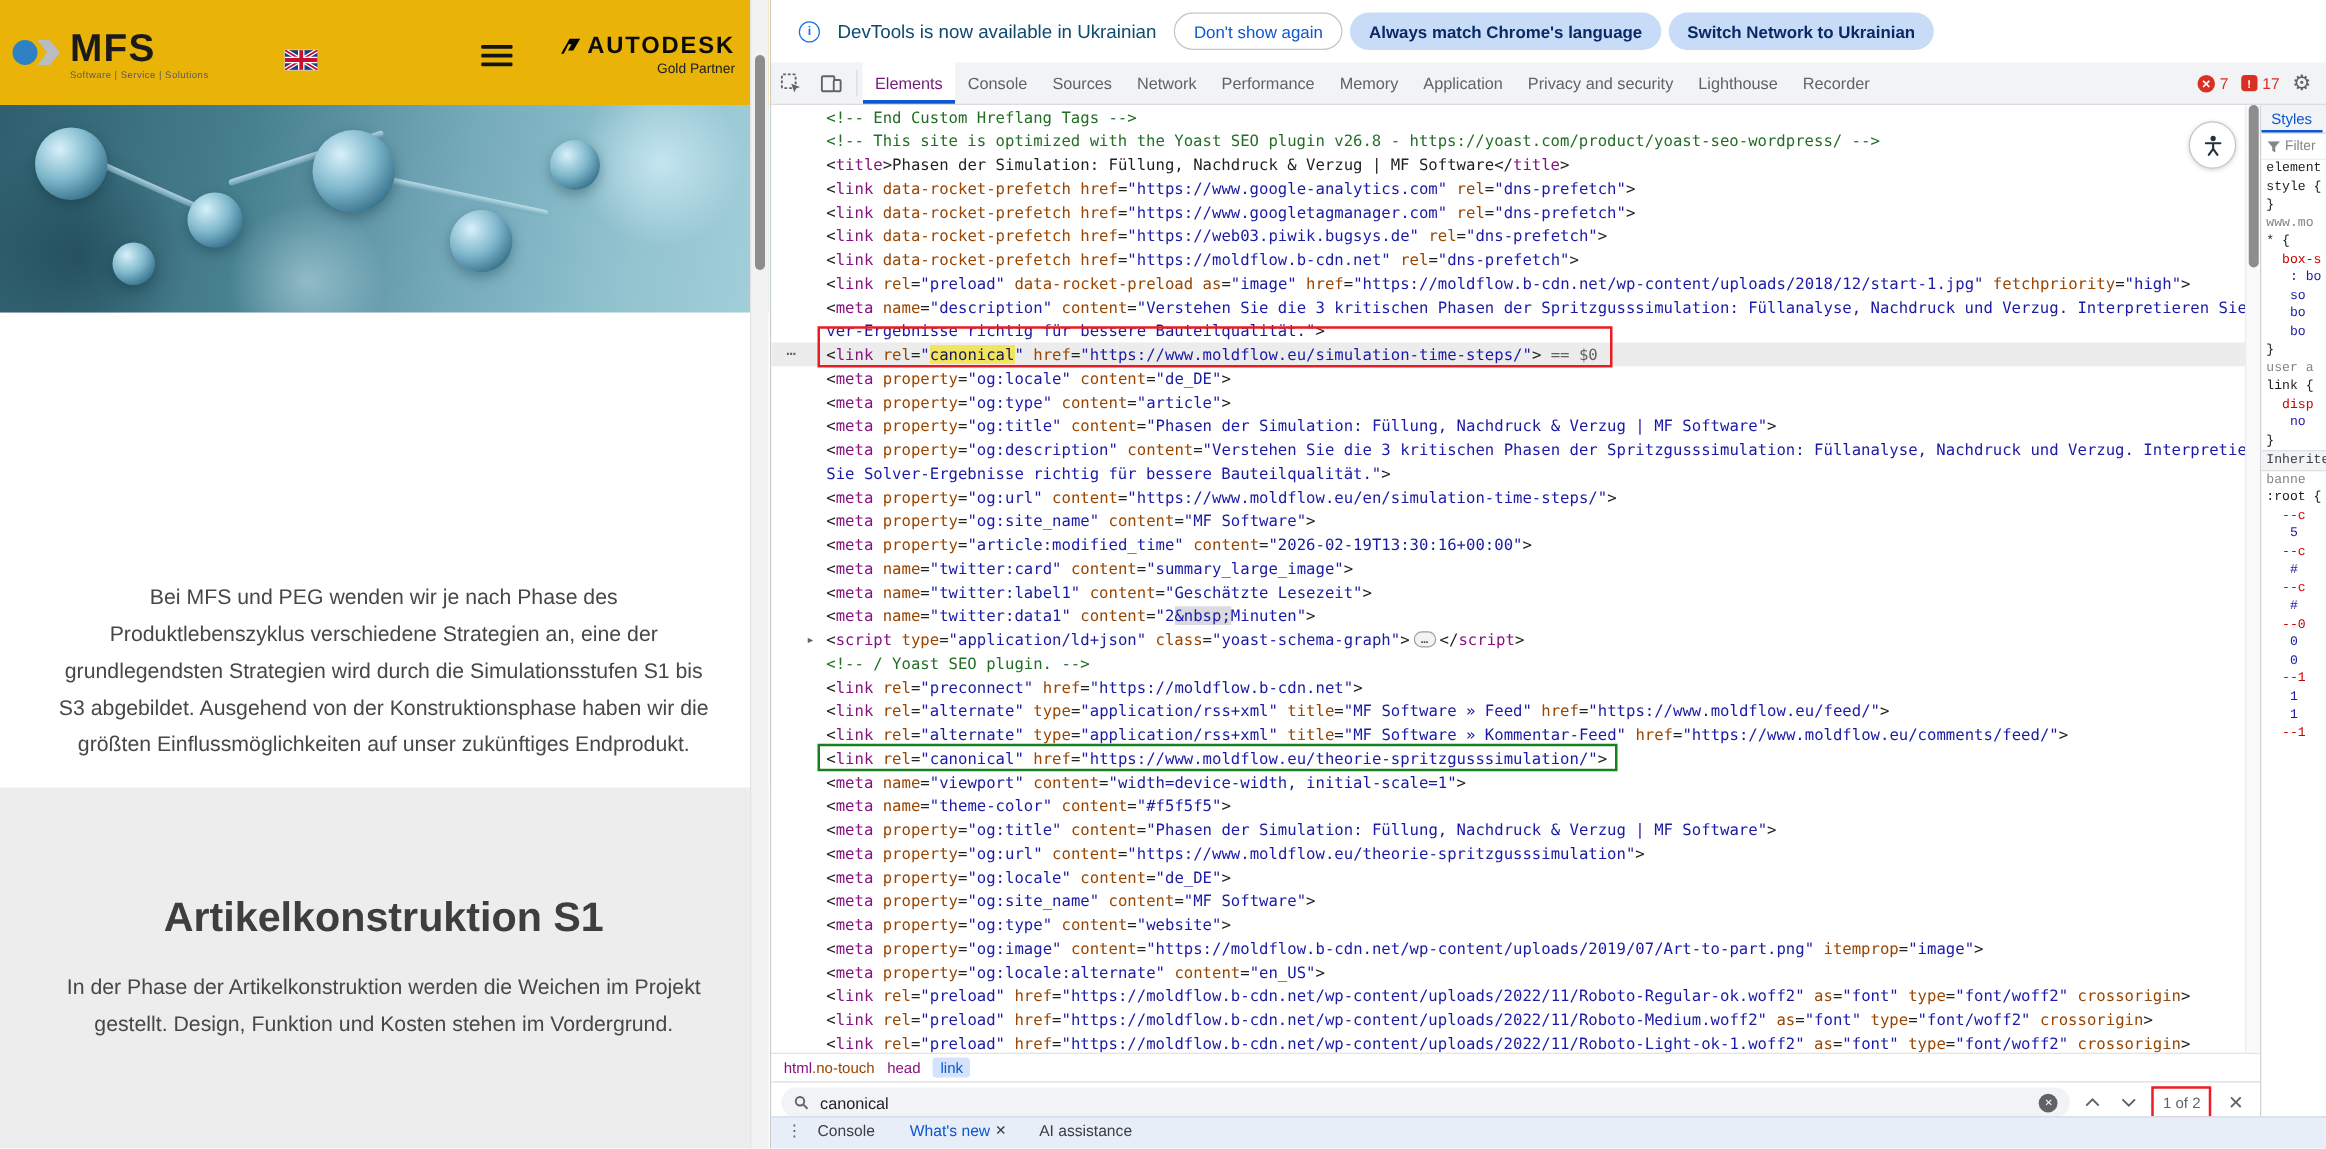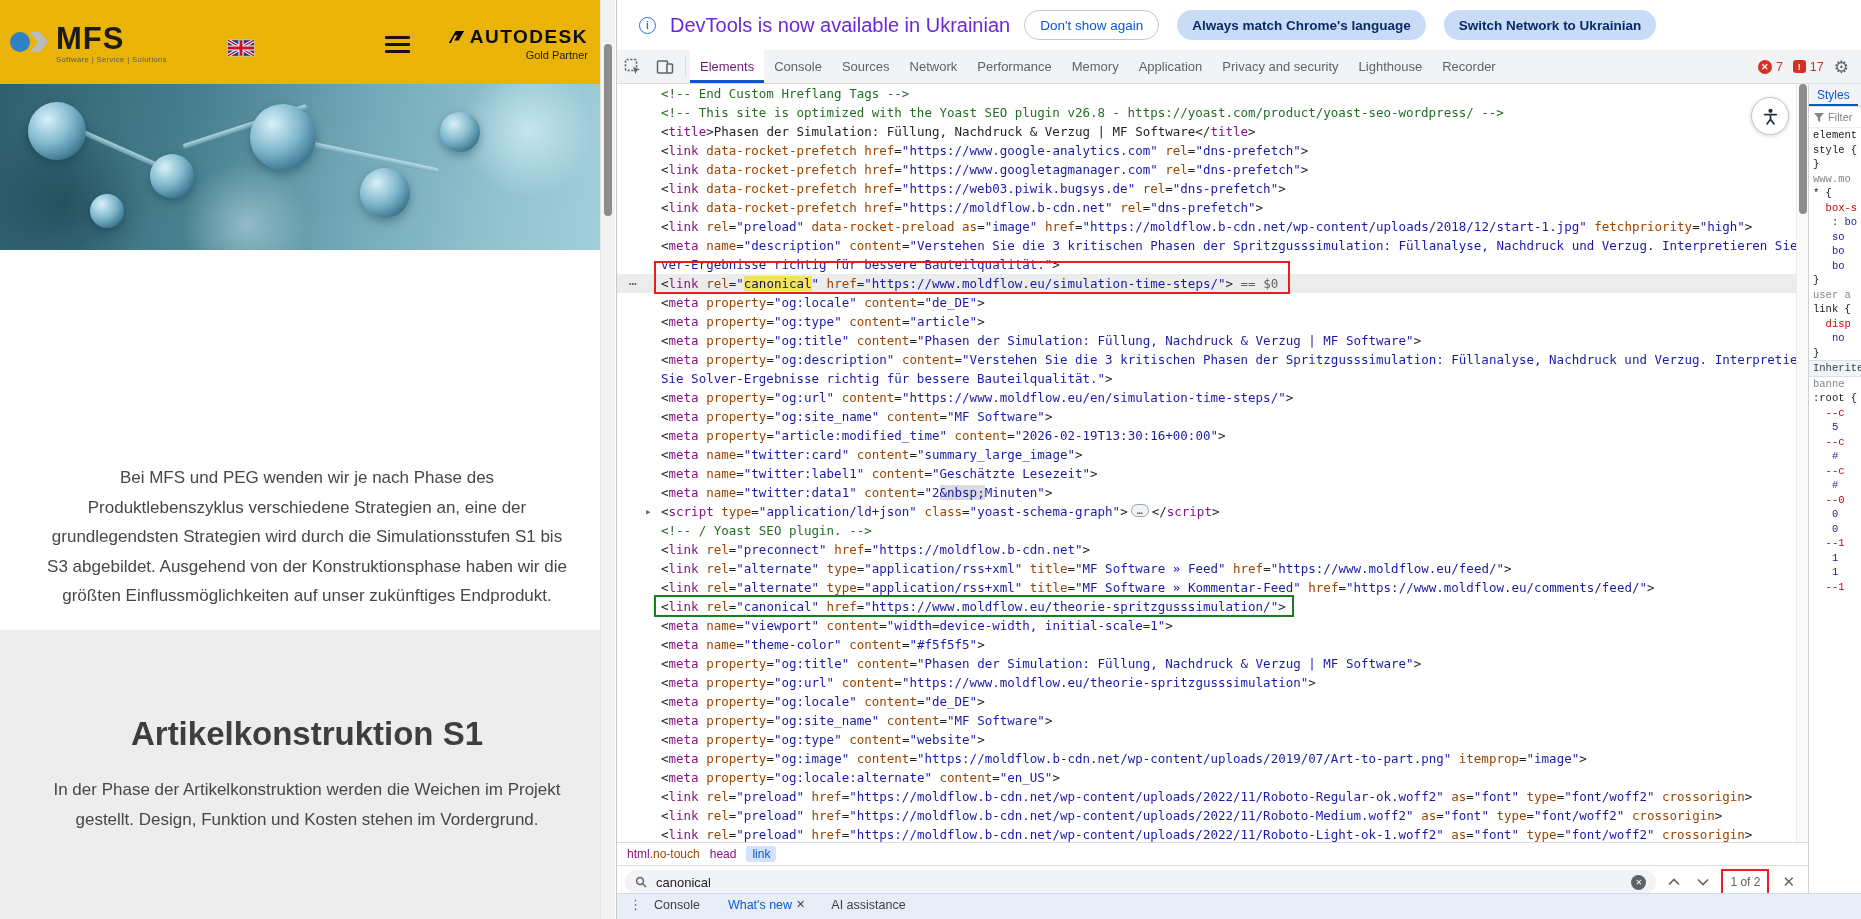--- a/index.html
+++ b/index.html
@@ -42,21 +42,21 @@
   .sect-p{position:absolute;left:48px;top:128px;width:518px;text-align:center;
       font-size:17px;line-height:30px;color:#474747}
   .page-scrollbar{position:absolute;right:14px;top:0;width:14px;height:919px;background:#f2f2f2;border-left:1px solid #e4e4e4}
   #page .page-scrollbar{right:0}
   .page-thumb{position:absolute;left:3px;top:44px;width:8px;height:172px;border-radius:4px;background:#8d8d8d}
   
   #devtools{position:absolute;left:616px;top:0;width:1245px;height:919px;background:#fff;border-left:1px solid #c9c9c9;box-sizing:border-box}
   .notif{height:50px;display:flex;align-items:center;gap:14px;padding-left:22px;background:#fff}
   .info-ic{width:15px;height:15px;border:1.6px solid #1a73e8;border-radius:50%;color:#1a73e8;
      font-size:10px;font-weight:bold;display:flex;align-items:center;justify-content:center;flex:0 0 auto}
-  .notif-msg{font-size:20px;color:#6d28d9}
+  .notif-msg{font-size:15px;color:#0c4a6e}
   .pill{font-family:"Liberation Sans",sans-serif;font-size:13.5px;height:30px;border-radius:15px;padding:0 15px;cursor:pointer}
   .pill.outline{background:#fff;border:1px solid #c4c7c5;color:#0b57d0}
   .pill.filled{background:#c8dcf8;border:none;color:#0a2a66;font-weight:bold}
   .tabbar{height:34px;background:#f1f3f4;display:flex;align-items:stretch;border-bottom:1px solid #dadce0;box-sizing:border-box}
   .tb-ic{display:flex;align-items:center;padding:0 7px;cursor:pointer}
   .tb-sep{width:1px;background:#dadce0;margin:6px 4px}
   .dt-tab{display:flex;align-items:center;padding:0 10px;font-size:13px;color:#5f6368;cursor:pointer;white-space:nowrap}
   .dt-tab.sel{color:#701a75;box-shadow:inset 0 -3px 0 #0b57d0;background:#fff}
   .tb-right{margin-left:auto;display:flex;align-items:center;gap:10px;padding-right:12px}
   .badge{display:flex;align-items:center;gap:4px;font-size:12.5px;color:#d93025;cursor:pointer}
@@ -179,21 +179,21 @@
   <div class="page-scrollbar">
     <div class="page-thumb"></div>
   </div>
 </div>
 
 <div id="devtools">
 
   <div class="notif">
     <span class="info-ic">i</span>
     <span class="notif-msg">DevTools is now available in Ukrainian</span>
-    <span style="display:flex;gap:18px;align-items:center">
+    <span style="display:flex;gap:6px;align-items:center">
         <button class="pill outline">Don't show again</button>
         <button class="pill filled">Always match Chrome's language</button>
         <button class="pill filled">Switch Network to Ukrainian</button>
       </span>
   </div>
 
   <div class="tabbar">
     <span class="tb-ic">
       <svg width="18" height="18" viewBox="0 0 18 18" fill="none" stroke="#5f6368" stroke-width="1.5">
         <rect x="1.5" y="1.5" width="11" height="11" rx="1" stroke-dasharray="2.2 1.6"></rect>

